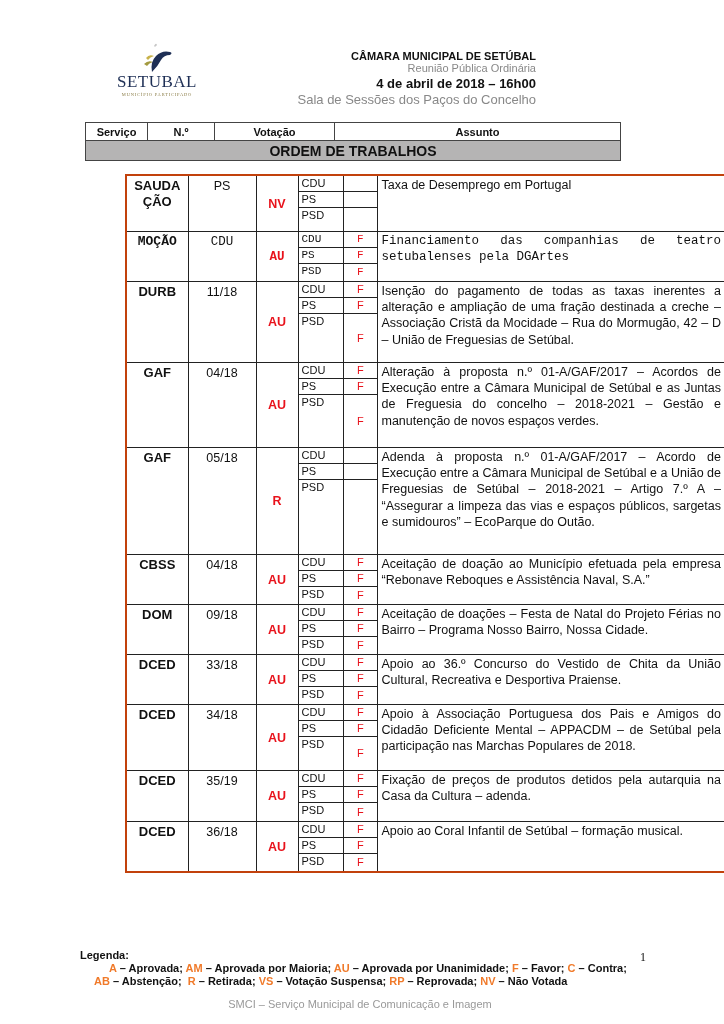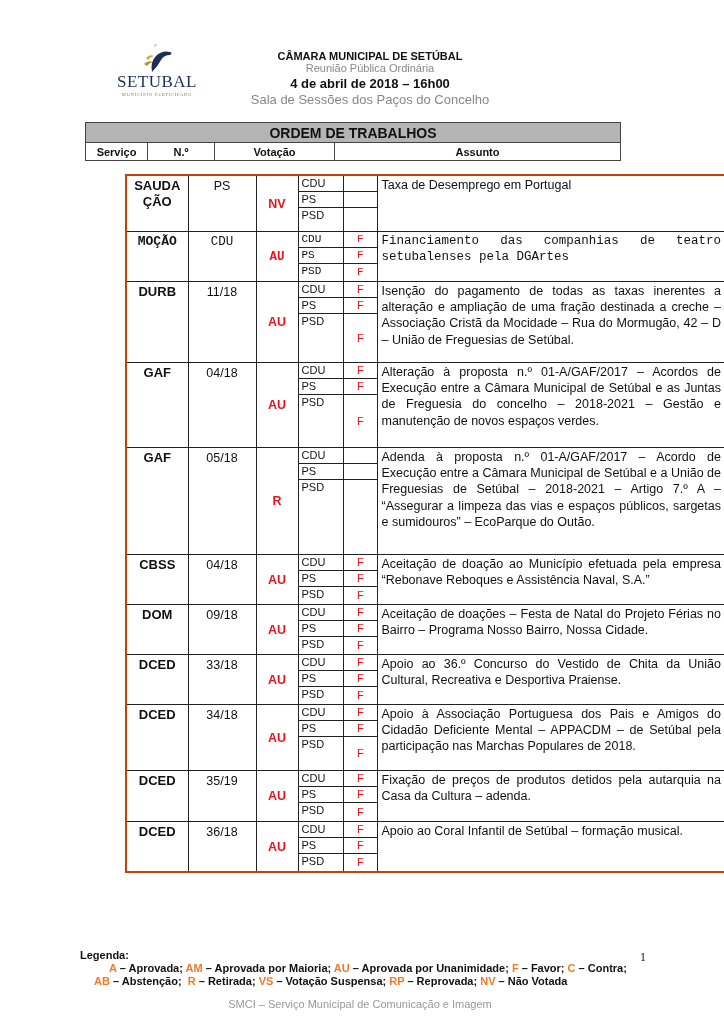--- a/index.html
+++ b/index.html
@@ -7,21 +7,21 @@
          font-family: "Liberation Sans", "DejaVu Sans", sans-serif; color: #111; }
 
   .logo { position: absolute; left: 112px; top: 42px; width: 90px; height: 56px; }
   .logo svg { position: absolute; left: 28px; top: 0; }
   .logo-word { position: absolute; left: 0; top: 30px; width: 90px; text-align: center;
                font-family: "Liberation Serif", "DejaVu Serif", serif; font-size: 17px;
                color: #1e2f55; letter-spacing: 0.5px; }
   .logo-sub { position: absolute; left: 0; top: 50px; width: 90px; text-align: center;
               font-family: "Liberation Serif", serif; font-size: 4.5px; color: #8a7c46; letter-spacing: 0.8px; }
 
-  .hdr { position: absolute; left: 220px; width: 300px; text-align: center; }
+  .hdr { position: absolute; left: 236px; width: 300px; text-align: right; }
   .hdr-1 { top: 50px; font-size: 11px; font-weight: bold; }
   .hdr-2 { top: 62px; font-size: 11px; color: #888; }
   .hdr-3 { top: 76px; font-size: 13px; font-weight: bold; }
   .hdr-4 { top: 92px; font-size: 13px; color: #888; }
 
   .head-table { position: absolute; left: 85px; top: 122px; width: 536px; border-collapse: collapse; }
   .head-table td { border: 1.5px solid #444; font-weight: bold; text-align: center; padding: 0; }
   .head-title { background: #b5b4b4; font-size: 14px; height: 19px; }
   .head-col { font-size: 11px; height: 17px; background: #fff; }
 
@@ -63,27 +63,27 @@
 </div>
 
 <div class="hdr hdr-1">CÂMARA MUNICIPAL DE SETÚBAL</div>
 <div class="hdr hdr-2">Reunião Pública Ordinária</div>
 <div class="hdr hdr-3">4 de abril de 2018 – 16h00</div>
 <div class="hdr hdr-4">Sala de Sessões dos Paços do Concelho</div>
 
 <table class="head-table">
   <tbody>
       <tr>
-    <td class="head-title" colspan="4">ORDEM DE TRABALHOS</td>
-  </tr>
-  <tr>
     <td class="head-col" style="width:61px">Serviço</td>
     <td class="head-col" style="width:66px">N.º</td>
     <td class="head-col" style="width:119px">Votação</td>
     <td class="head-col">Assunto</td>
+  </tr>
+  <tr>
+    <td class="head-title" colspan="4">ORDEM DE TRABALHOS</td>
   </tr>
 </tbody>
   </table>
 
 <table class="main">
   <colgroup>
     <col style="width:62px">
       <col style="width:68px">
       <col style="width:42px">
       <col style="width:79px">

